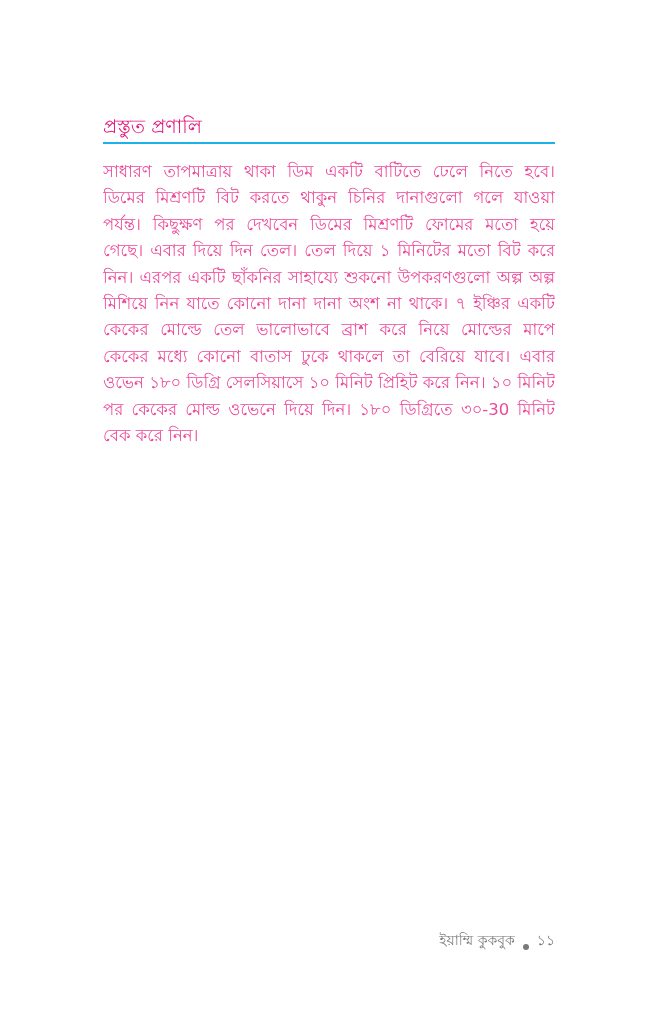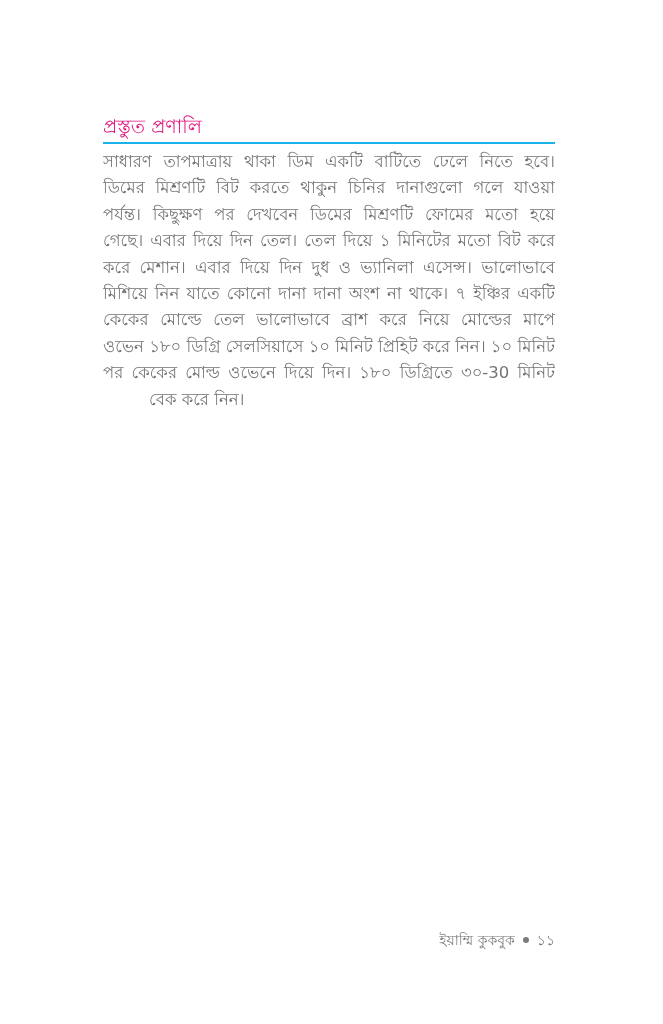--- a/index.html
+++ b/index.html
@@ -33,49 +33,48 @@
       position: absolute;
       left: 103px;
       top: 142px;
       width: 452px;
       height: 2px;
       background: #1bb2ea;
     }
     .body-text {
       position: absolute;
       left: 103px;
-      top: 149px;
+      top: 159px;
       width: 452px;
-      color: #737373;
+      color: #ec4899;
       font-size: 16.5px;
     }
     .line {
       display: block;
       height: 26.4px;
       line-height: 26.4px;
       text-align: justify;
       text-align-last: justify;
       white-space: nowrap;
       overflow: hidden;
     }
     .line.last {
       text-align: left;
       text-align-last: left;
-      margin-left: 46px;
     }
     .footer {
       position: absolute;
       right: 108px;
       top: 930px;
       font-size: 14px;
       line-height: 20px;
       color: #7a7a7a;
       white-space: nowrap;
       display: flex;
-      align-items: center;
+      align-items: flex-end;
       gap: 8px;
     }
     .bullet {
       display: inline-block;
       width: 6px;
       height: 6px;
       border-radius: 50%;
       background: #7a7a7a;
     }
   </style>
@@ -85,23 +84,24 @@
 <div class="page">
 
   <div class="section-heading">প্রস্তুত প্রণালি</div>
   <div class="heading-rule"></div>
 
   <div class="body-text">
     <span class="line">সাধারণ তাপমাত্রায় থাকা ডিম একটি বাটিতে ঢেলে নিতে হবে।</span>
     <span class="line">ডিমের মিশ্রণটি বিট করতে থাকুন চিনির দানাগুলো গলে যাওয়া</span>
     <span class="line">পর্যন্ত। কিছুক্ষণ পর দেখবেন ডিমের মিশ্রণটি ফোমের মতো হয়ে</span>
     <span class="line">গেছে। এবার দিয়ে দিন তেল। তেল দিয়ে ১ মিনিটের মতো বিট করে</span>
-    <span class="line">করে মেশান। এবার দিয়ে দিন দুধ ও ভ্যানিলা এসেন্স। ভালোভাবে</span>
+    <span class="line">নিন। এরপর একটি ছাঁকনির সাহায্যে শুকনো উপকরণগুলো অল্প অল্প</span>
     <span class="line">মিশিয়ে নিন যাতে কোনো দানা দানা অংশ না থাকে। ৭ ইঞ্চির একটি</span>
     <span class="line">কেকের মোল্ডে তেল ভালোভাবে ব্রাশ করে নিয়ে মোল্ডের মাপে</span>
+    <span class="line">কেকের মধ্যে কোনো বাতাস ঢুকে থাকলে তা বেরিয়ে যাবে। এবার</span>
     <span class="line">ওভেন ১৮০ ডিগ্রি সেলসিয়াসে ১০ মিনিট প্রিহিট করে নিন। ১০ মিনিট</span>
     <span class="line">পর কেকের মোল্ড ওভেনে দিয়ে দিন। ১৮০ ডিগ্রিতে ৩০-30 মিনিট</span>
     <span class="line last">বেক করে নিন।</span>
   </div>
 
   <div class="footer">
     <span>ইয়াম্মি কুকবুক</span>
     <span class="bullet"></span>
     <span>১১</span>
   </div>

